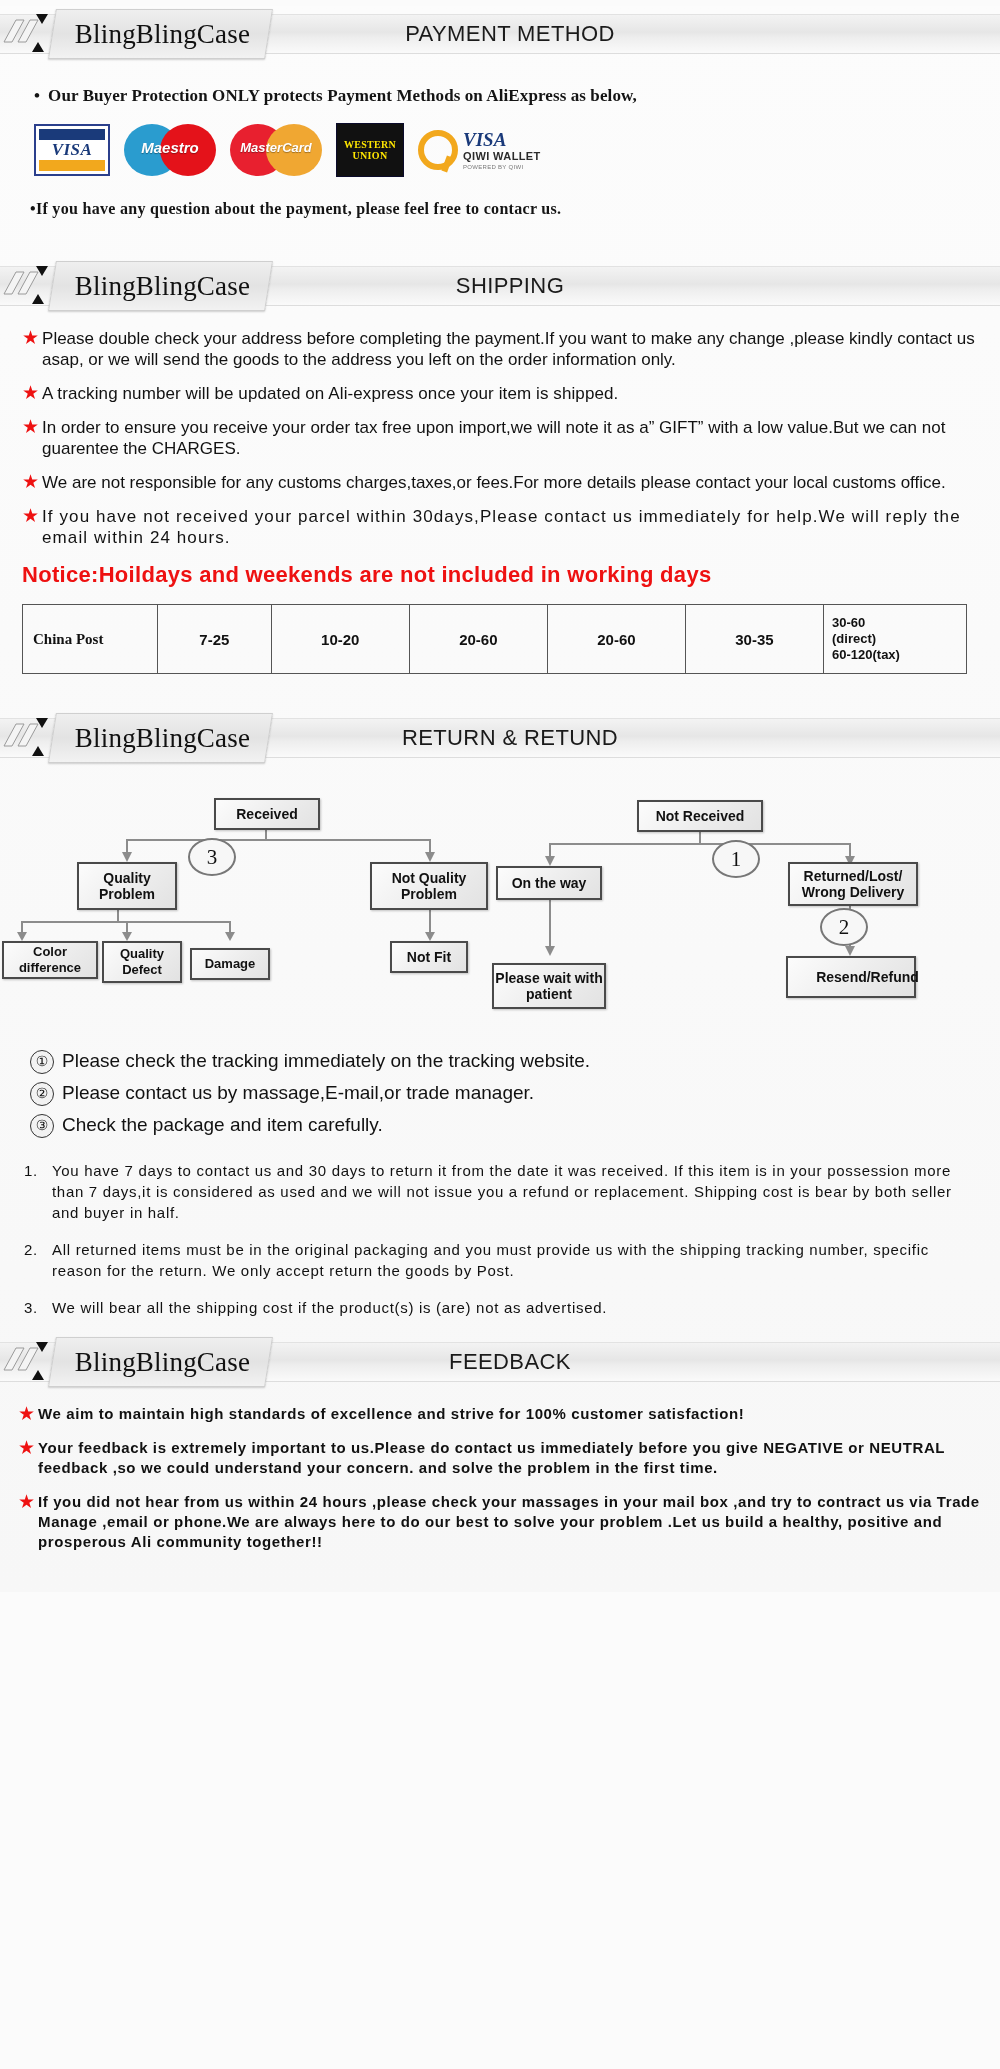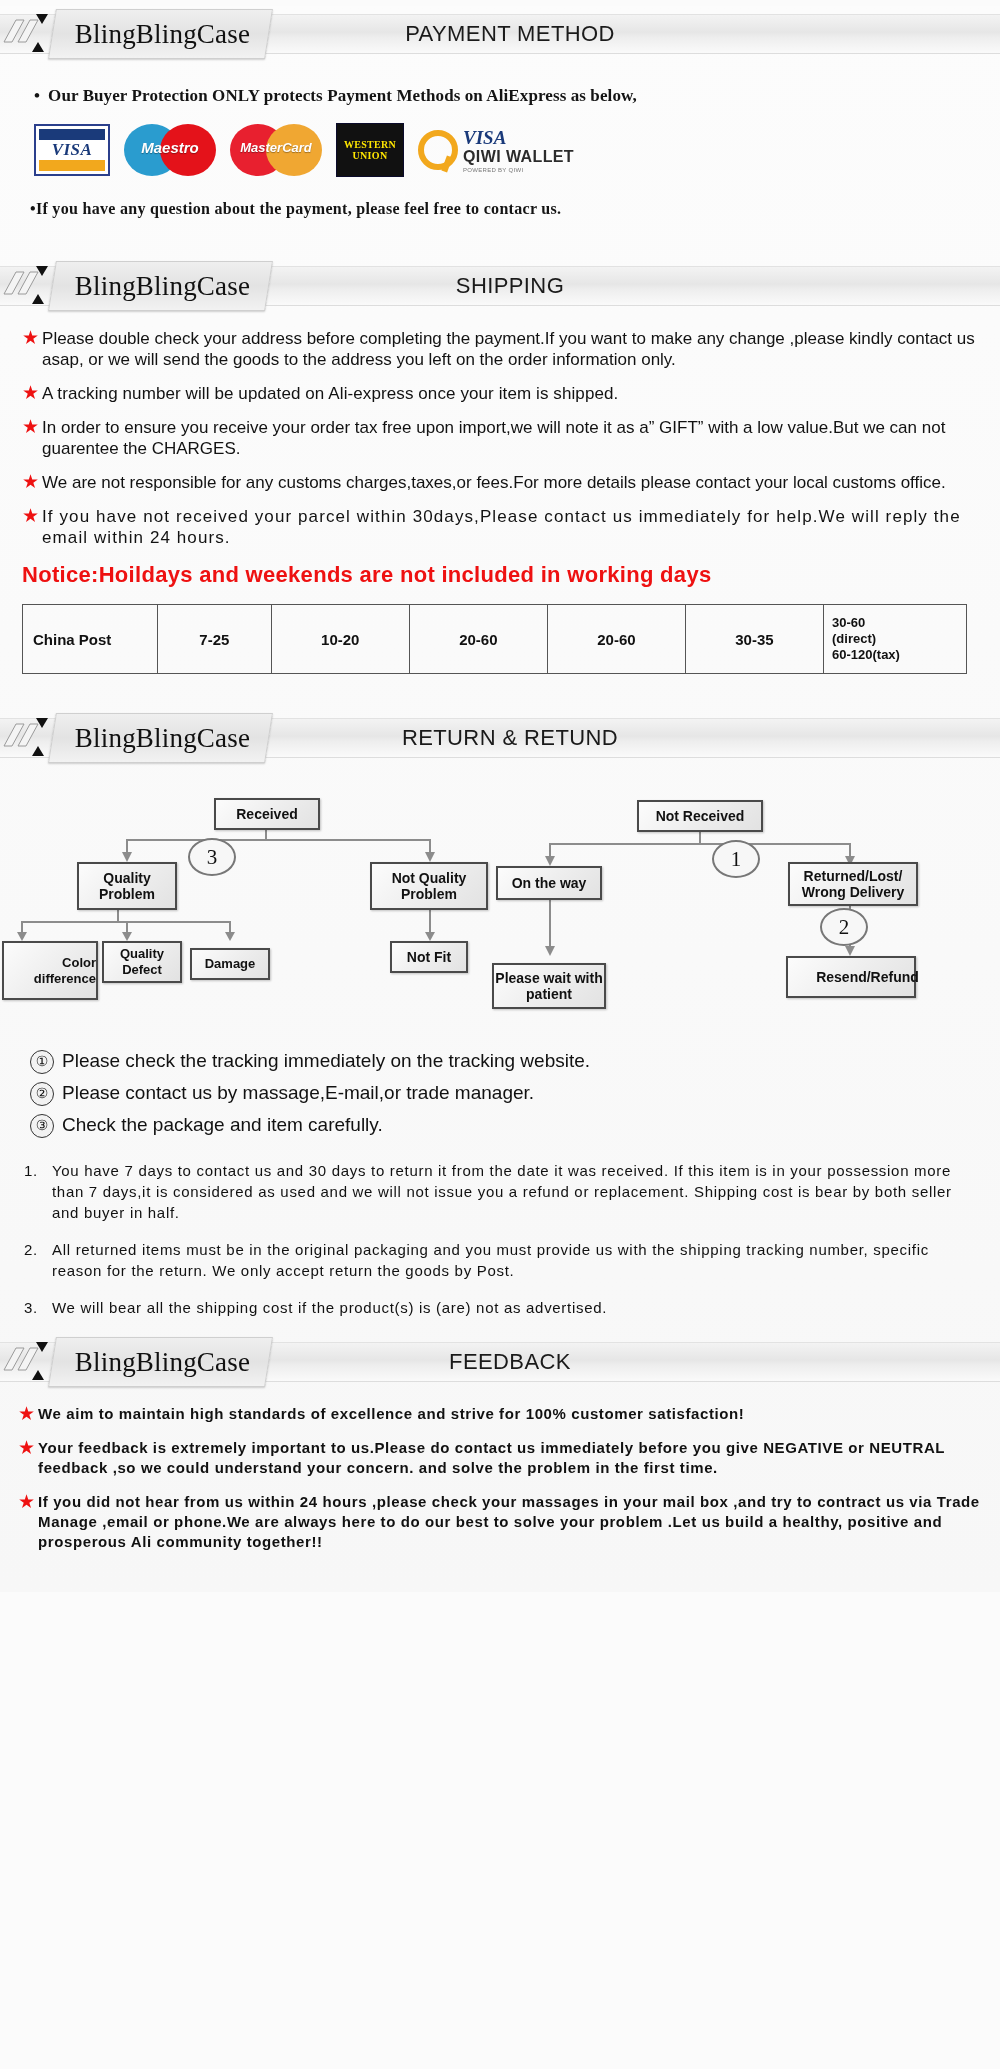--- a/index.html
+++ b/index.html
@@ -69,21 +69,21 @@
   .wu{width:66px;height:52px;background:#111;display:flex;align-items:center;justify-content:center;
      border:1px solid #0b0b2b;font-family:Liberation Serif, serif;}
   .wu .inner{background:#111;padding:2px 3px;text-align:center;}
   .wu .l1,.wu .l2{color:#ffe600;font-weight:bold;font-size:10px;line-height:11px;letter-spacing:.3px;}
   .qiwi{display:flex;align-items:center;gap:5px;}
   .qiwi .q{width:40px;height:40px;border:6px solid #f2a81d;border-radius:50%;box-sizing:border-box;position:relative;}
   .qiwi .q:after{content:"";position:absolute;right:2px;bottom:-8px;width:6px;height:16px;background:#f2a81d;
      transform:rotate(20deg);}
   .qiwi .qt{line-height:1;}
   .qiwi .qv{font-family:"Liberation Serif", serif;font-style:italic;font-weight:bold;font-size:19px;color:#1a3a7a;}
-  .qiwi .qw{font-size:16px;font-weight:bold;color:#2b2b2b;letter-spacing:.4px;margin-top:2px;}
+  .qiwi .qw{font-size:11px;font-weight:bold;color:#2b2b2b;letter-spacing:.4px;margin-top:2px;}
   .qiwi .qp{font-size:6px;color:#777;letter-spacing:.3px;margin-top:2px;}
   .pay-line2{
     margin:22px 0 0 30px;font-family:"Liberation Serif", serif;
     font-size:16px;font-weight:bold;color:#141414;letter-spacing:.3px;
   }
 
   
   .ship-list{margin:16px 22px 0 22px;}
   .ship-item{display:flex;align-items:flex-start;margin-bottom:13px;}
   .star{color:#ee1111;font-size:19px;line-height:20px;margin-right:3px;flex:0 0 auto;}
@@ -91,21 +91,21 @@
   .ship-text.track{letter-spacing:.1px;}
   .ship-text.spaced{letter-spacing:1.1px;font-weight:500;}
   .notice{
     margin:14px 0 0 22px;color:#ee1111;font-weight:bold;font-size:22px;letter-spacing:.3px;
   }
   .ship-table{margin:16px 0 0 22px;border-collapse:collapse;width:945px;}
   .ship-table td{
     border:1px solid #555;font-size:15px;font-weight:bold;color:#111;
     text-align:center;padding:10px 4px;height:44px;
   }
-  .ship-table td.carrier{text-align:left;padding-left:10px;width:120px;}
+  .ship-table td.carrier{text-align:left;padding-left:10px;width:120px;font-family:Liberation Serif, serif;}
   .ship-table td.multi{text-align:left;padding-left:8px;font-size:13px;line-height:16px;width:130px;}
 
   
   .flow{position:relative;height:262px;margin:10px 0 0 0;}
   .node{
     position:absolute;box-sizing:border-box;
     background:linear-gradient(135deg,#fcfcfc 0%,#ededed 55%,#e2e2e2 100%);
     border:2px solid #4a4a4a;
     font-size:14px;font-weight:bold;color:#111;
     display:flex;align-items:center;justify-content:center;
@@ -304,21 +304,21 @@
         <polygon points="845,172 855,172 850,182"></polygon>
       </g>
     </svg>
 
     <div class="node" style="left:214px;top:24px;width:106px;height:32px;">Received</div>
     <div class="circ" style="left:188px;top:64px;">3</div>
 
     <div class="node" style="left:77px;top:88px;width:100px;height:48px;">Quality Problem</div>
     <div class="node" style="left:370px;top:88px;width:118px;height:48px;">Not Quality Problem</div>
 
-    <div class="node" style="left:2px;top:167px;width:96px;height:59px;font-size:13px;text-align:right;">Color difference</div>
+    <div class="node" style="left:2px;top:167px;width:96px;height:38px;font-size:13px;">Color difference</div>
     <div class="node" style="left:102px;top:167px;width:80px;height:42px;font-size:13px;">Quality Defect</div>
     <div class="node" style="left:190px;top:174px;width:80px;height:32px;font-size:13px;">Damage</div>
     <div class="node" style="left:390px;top:167px;width:78px;height:32px;">Not Fit</div>
 
     <div class="node" style="left:637px;top:26px;width:126px;height:32px;">Not  Received</div>
     <div class="circ" style="left:712px;top:66px;">1</div>
 
     <div class="node" style="left:496px;top:92px;width:106px;height:34px;">On the way</div>
     <div class="node" style="left:492px;top:189px;width:114px;height:46px;">Please wait with patient</div>
 

